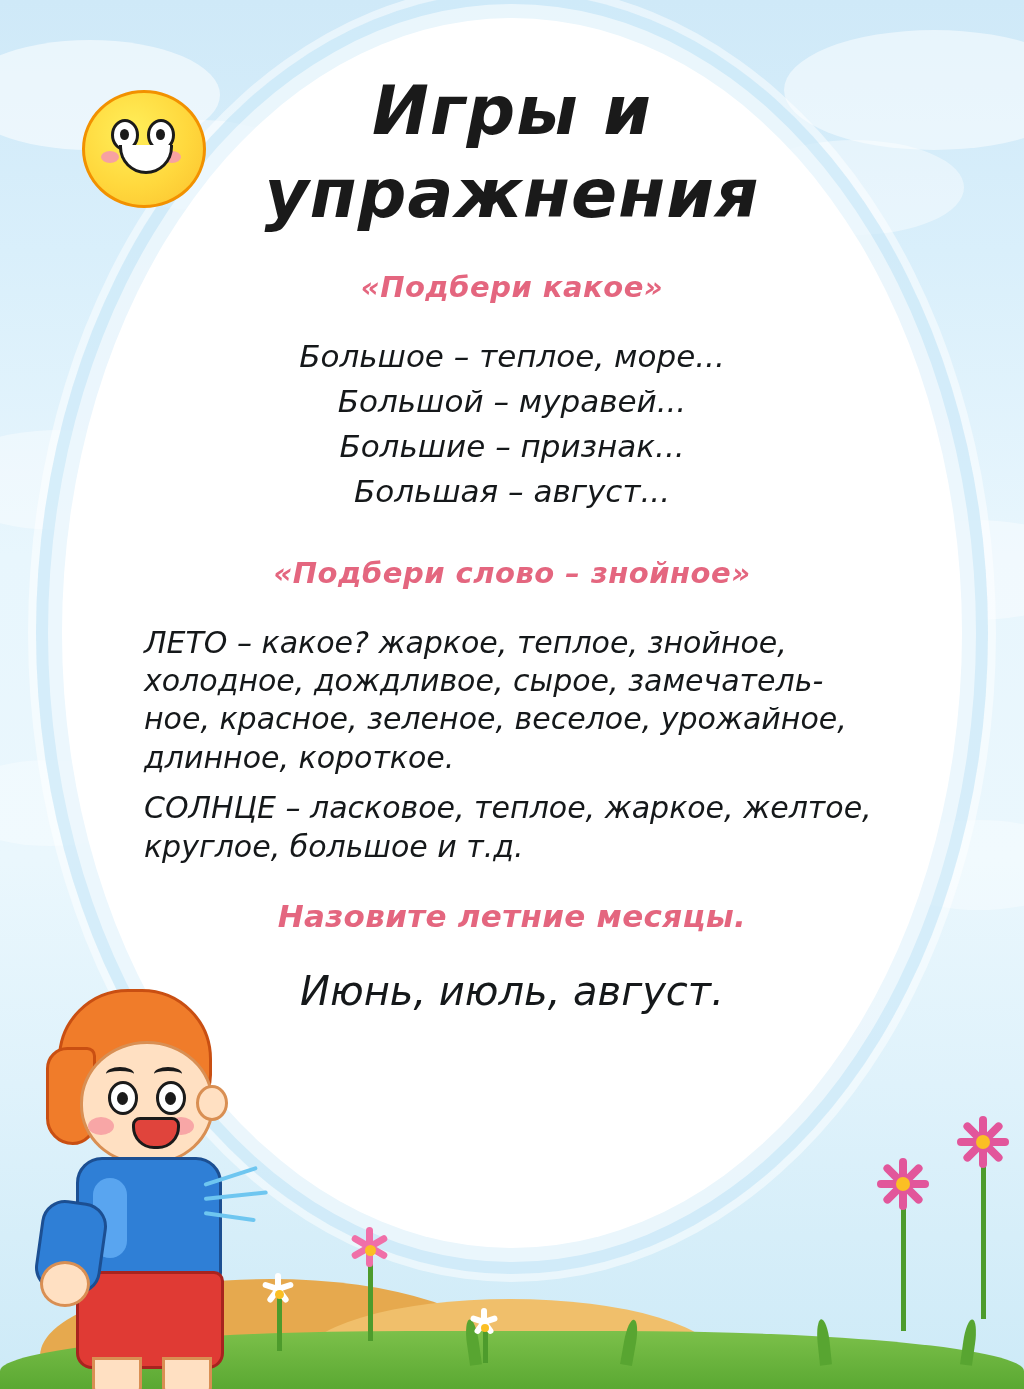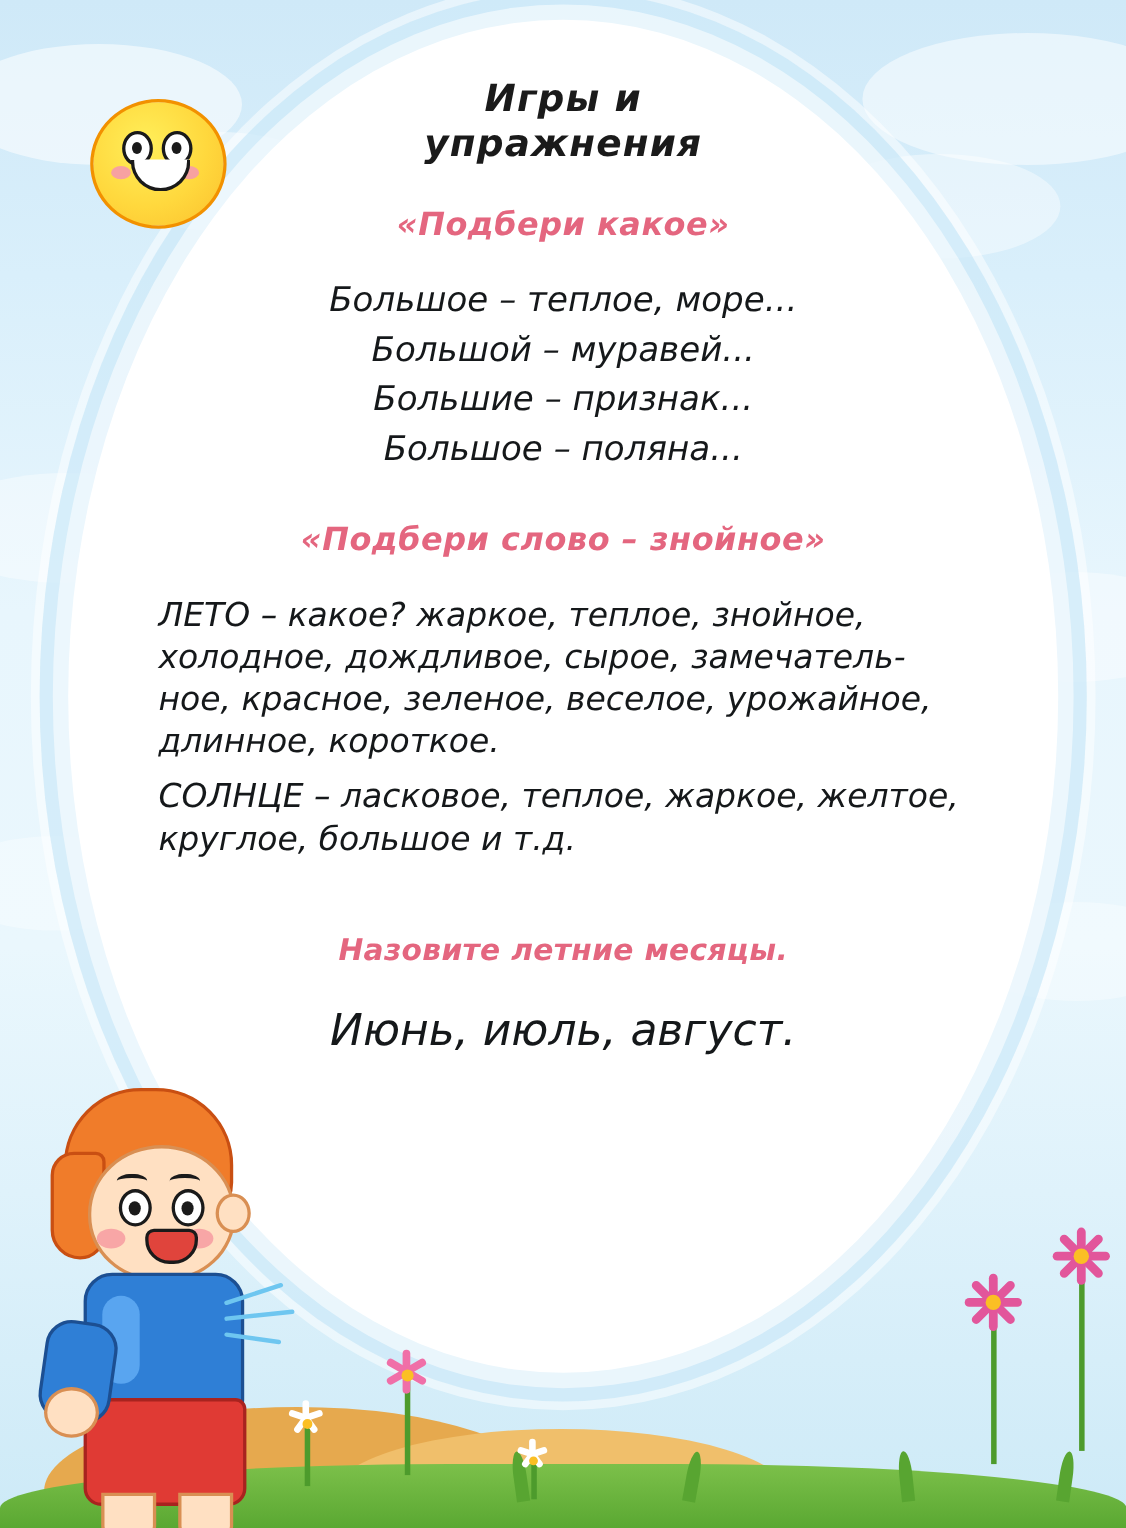--- a/index.html
+++ b/index.html
@@ -56,21 +56,21 @@
     position: absolute;
     left: 50%;
     transform: translateX(-50%);
     top: 70px;
     width: 780px;
     text-align: center;
   }
 
   .title {
     font-family: "DejaVu Sans", sans-serif;
-    font-size: 34px;
+    font-size: 68px;
     line-height: 1.22;
     font-weight: 700;
     font-style: italic;
     color: #1a1a1a;
     letter-spacing: 1px;
     margin: 0 0 8px 0;
   }
   .title .line2 { display: block; }
 
   .subtitle {
@@ -98,22 +98,22 @@
     width: 760px;
     text-align: left;
     font-size: 30px;
     font-style: italic;
     line-height: 1.28;
     color: #15181a;
   }
   .para-block p { margin: 12px; }
 
   .prompt {
-    margin: 66px 0 0 0;
-    font-size: 27px;
+    margin: 32px 0 0 0;
+    font-size: 31px;
     font-style: italic;
     font-weight: 700;
     color: #e4667f;
     letter-spacing: .3px;
   }
 
   .answer {
     margin: 34px 0 0 0;
     font-size: 40px;
     font-style: italic;
@@ -438,21 +438,21 @@
       <span>Игры и</span>
       <span class="line2">упражнения</span>
     </div>
 
     <div class="subtitle">«Подбери какое»</div>
 
     <div class="word-list">
       <div>Большое – теплое, море...</div>
       <div>Большой – муравей...</div>
       <div>Большие – признак...</div>
-      <div>Большое – поляна...</div>
+      <div>Большая – август...</div>
     </div>
 
     <div class="subtitle second">«Подбери слово – знойное»</div>
 
     <div class="para-block">
       <p>ЛЕТО – какое? жаркое, теплое, знойное, холодное, дождливое, сырое, замечатель-ное, красное, зеленое, веселое, урожайное, длинное, короткое.</p>
       <p>СОЛНЦЕ – ласковое, теплое, жаркое, желтое, круглое, большое и т.д.</p>
     </div>
 
     <div class="prompt">Назовите летние месяцы.</div>

